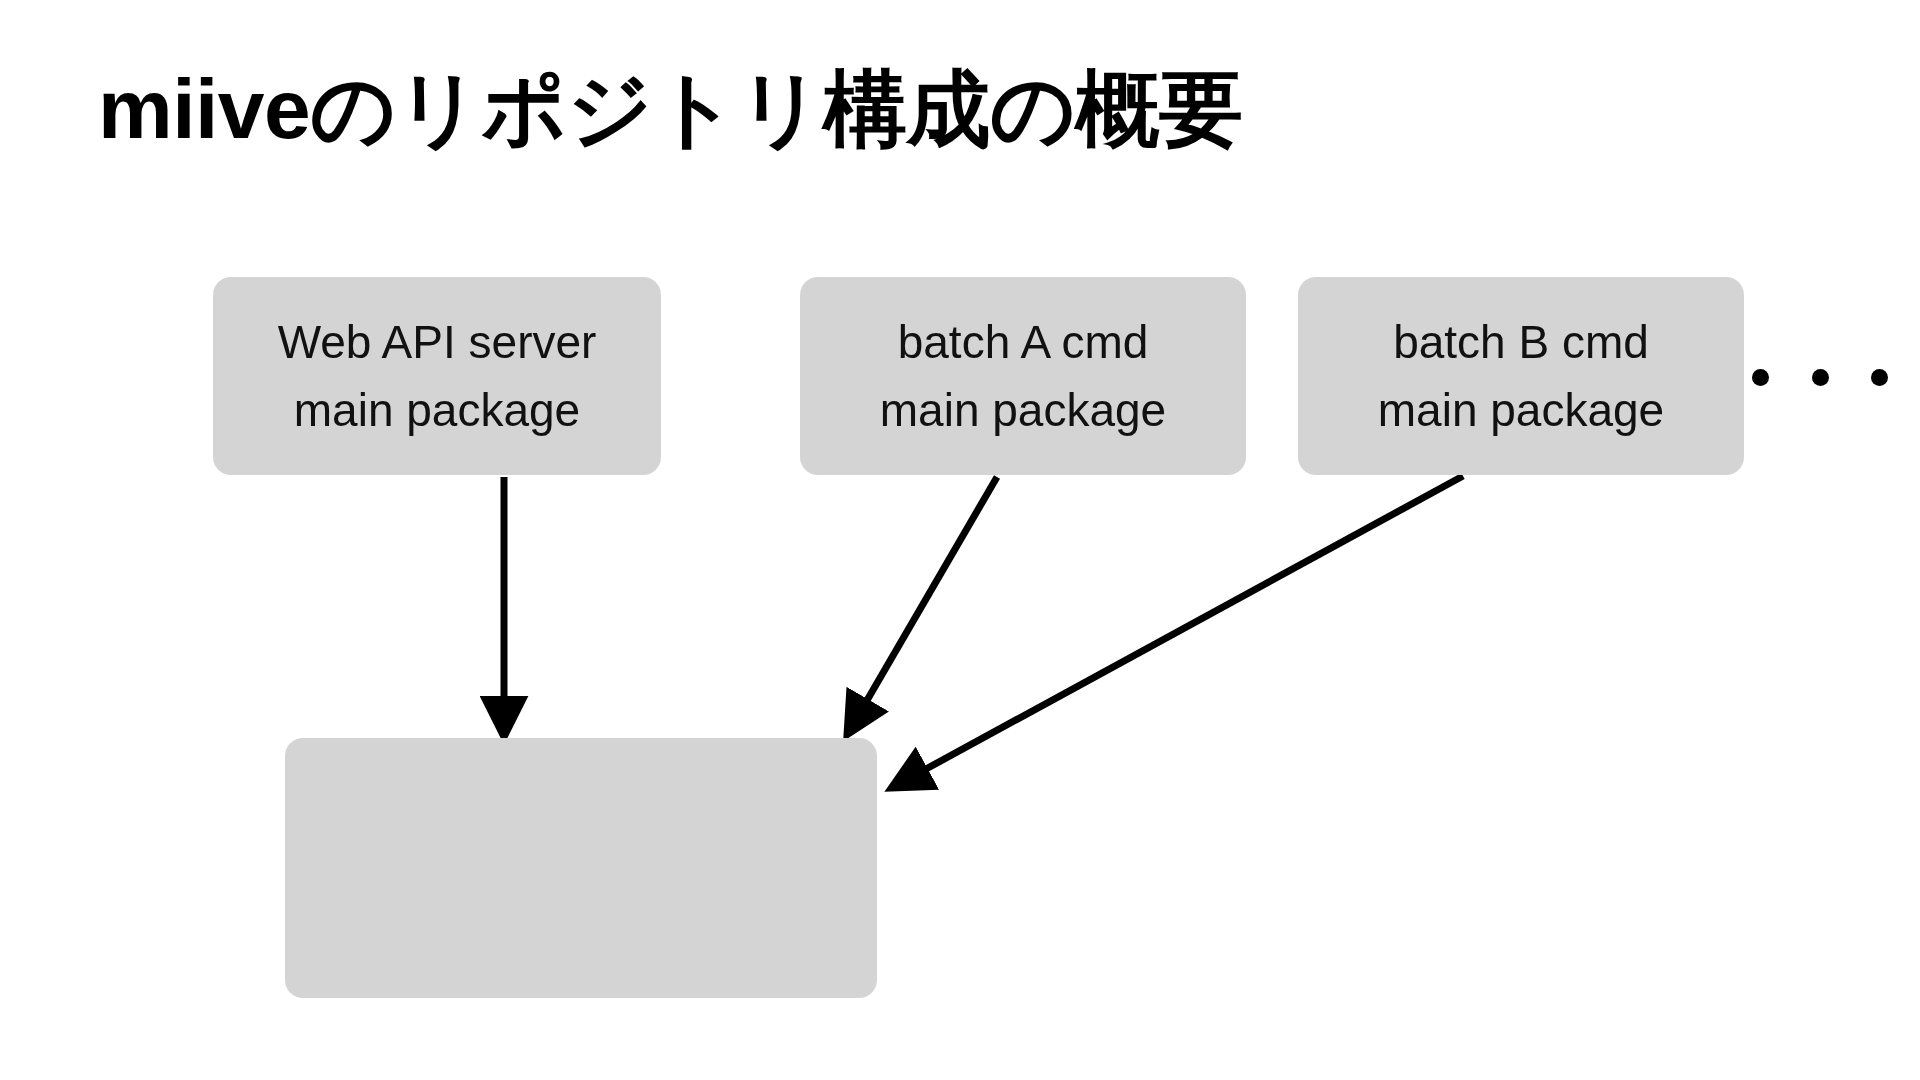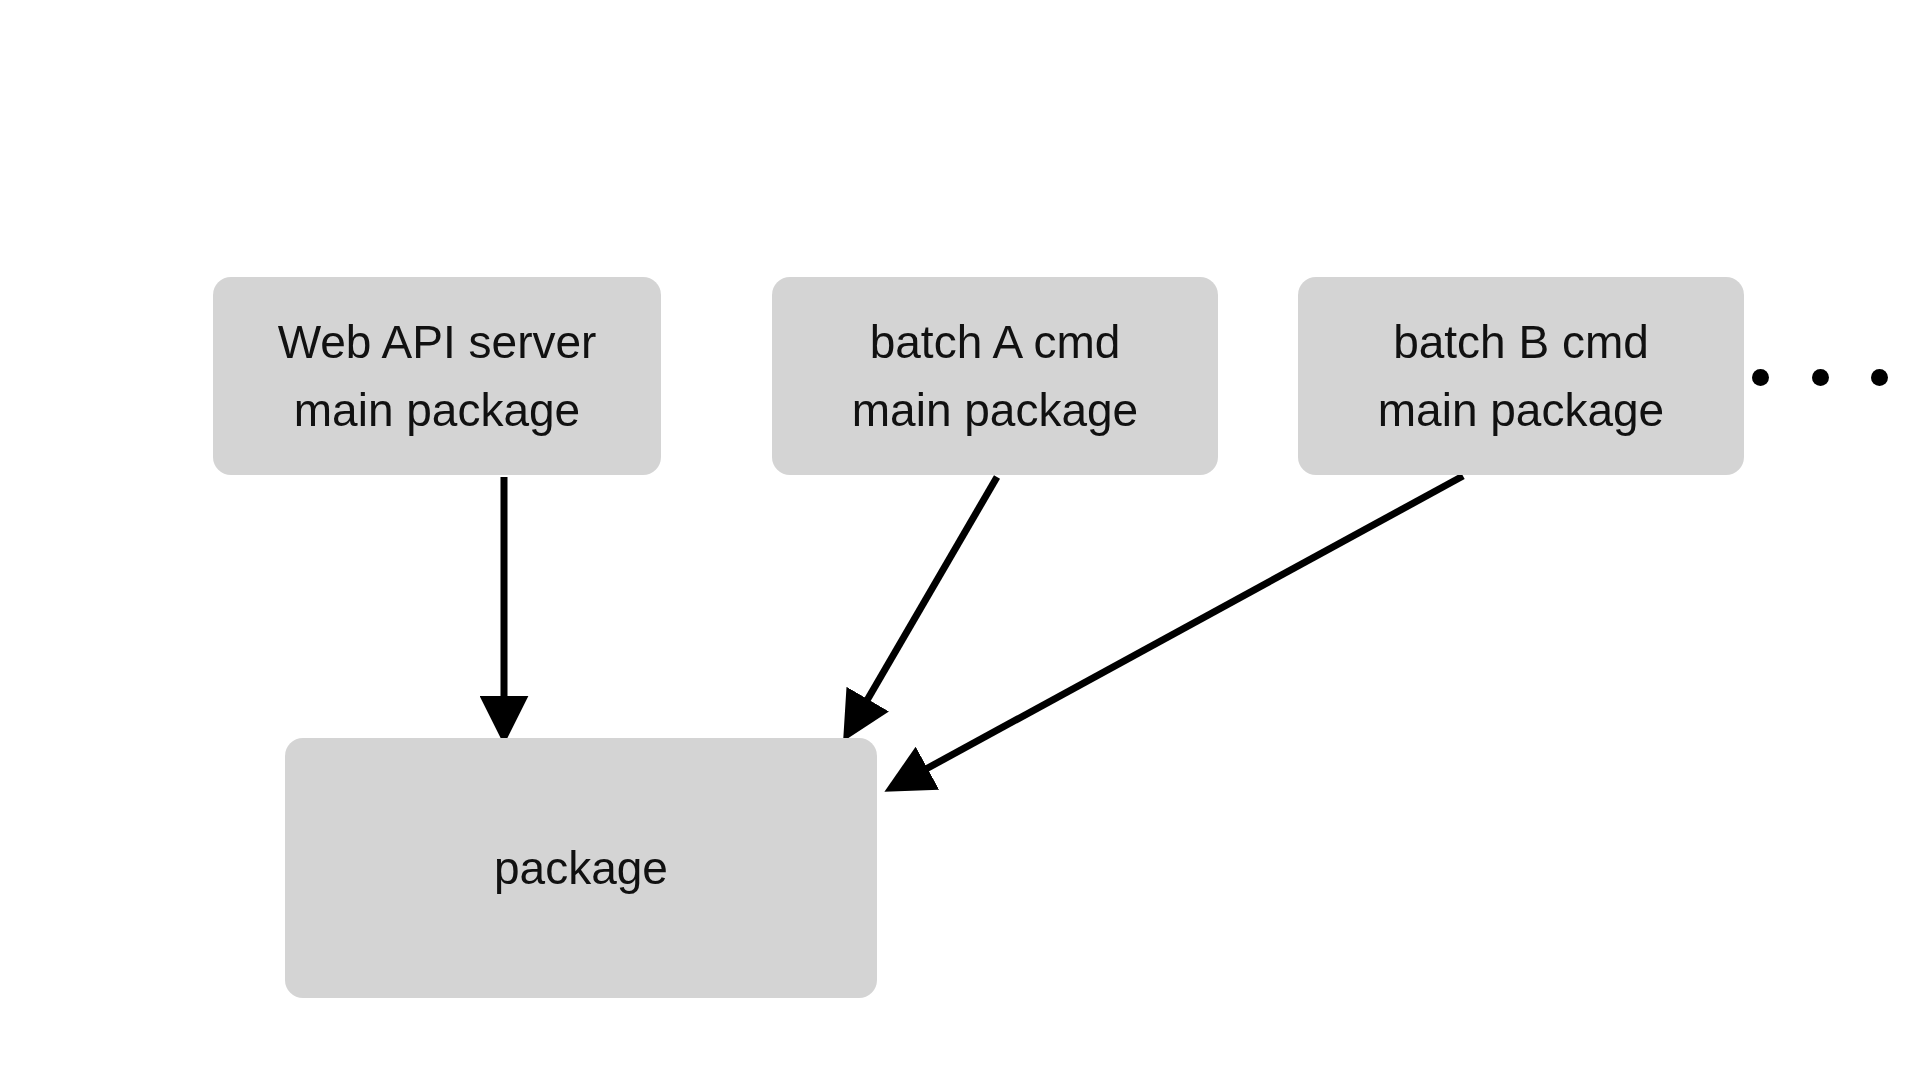--- a/index.html
+++ b/index.html
@@ -42,21 +42,21 @@
     align-items: center;
     justify-content: center;
     font-size: 46px;
     line-height: 68px;
     color: #111111;
     text-align: left;
     box-sizing: border-box;
   }
   .node .line { display: block; white-space: nowrap; }
   #node-web-api   { left: 213px; top: 277px; width: 448px; height: 198px; }
-  #node-batch-a   { left: 772px; top: 277px; width: 446px; height: 198px; }
+  #node-batch-a   { left: 800px; top: 277px; width: 446px; height: 198px; }
   #node-batch-b   { left: 1298px; top: 277px; width: 446px; height: 198px; }
   #node-domain    { left: 285px; top: 738px; width: 592px; height: 260px; }
   #node-domain .line { font-size: 46px; line-height: 73px; }
 
   #ellipsis {
     position: absolute;
     left: 1752px;
     top: 345px;
     width: 136px;
     height: 64px;
@@ -76,20 +76,21 @@
     width: 1920px;
     height: 1080px;
     pointer-events: none;
   }
 </style>
 </head>
 <body>
 
 <div id="slide">
 
+  <div id="slide-title">miiveのリポジトリ構成の概要</div>
 
   <svg id="arrows" viewBox="0 0 1920 1080" width="1920" height="1080" aria-hidden="true">
     <defs>
       <marker id="arrowhead" markerWidth="7" markerHeight="7" refX="5.6" refY="3.5" orient="auto" markerUnits="strokeWidth">
         <path d="M0,0 L7,3.5 L0,7 Z" fill="#000000"></path>
       </marker>
     </defs>
 
     <line x1="504" y1="477" x2="504" y2="735" stroke="#000000" stroke-width="7" marker-end="url(#arrowhead)"></line>
 
@@ -107,21 +108,20 @@
     <span class="line">batch A cmd</span>
     <span class="line">main package</span>
   </div>
 
   <div class="node" id="node-batch-b">
     <span class="line">batch B cmd</span>
     <span class="line">main package</span>
   </div>
 
   <div class="node" id="node-domain">
-    <span class="line">package</span>
   </div>
 
   <div id="ellipsis">
     <span class="dot"></span>
     <span class="dot"></span>
     <span class="dot"></span>
   </div>
 
 </div>
 

